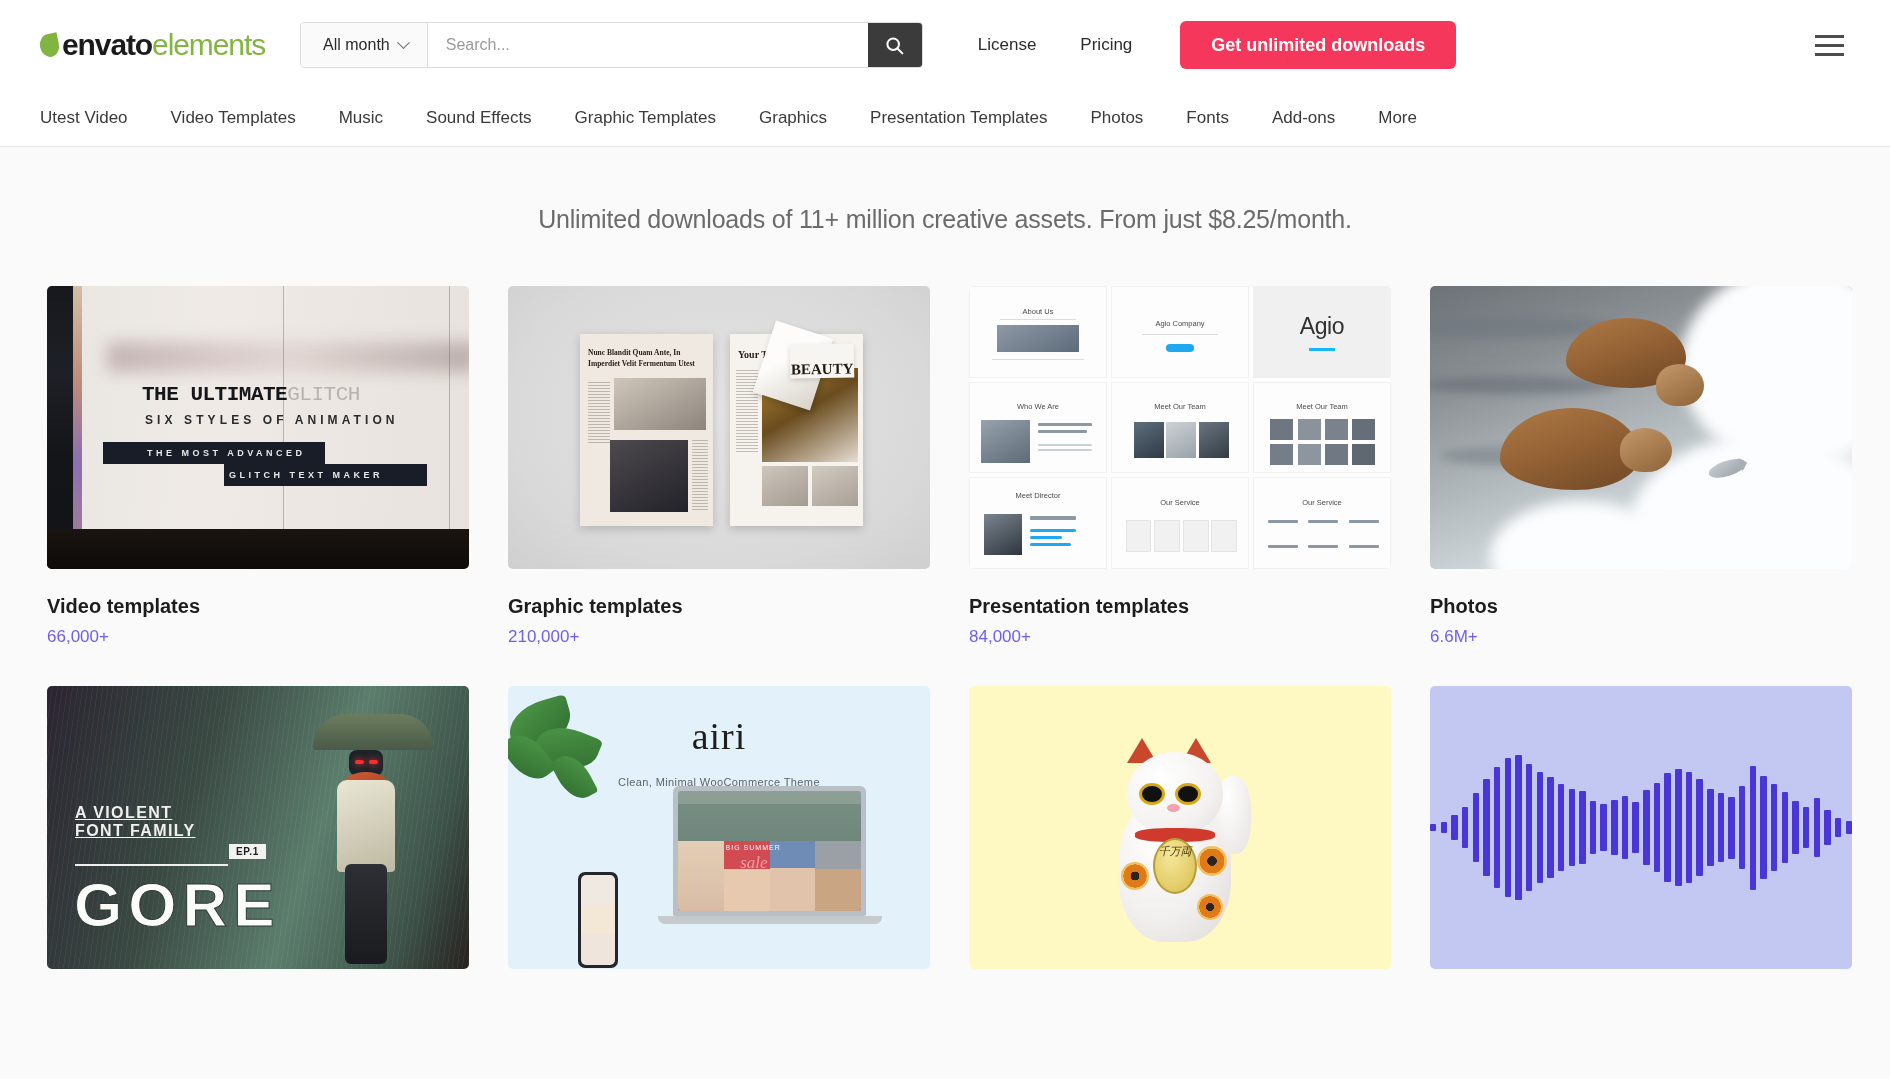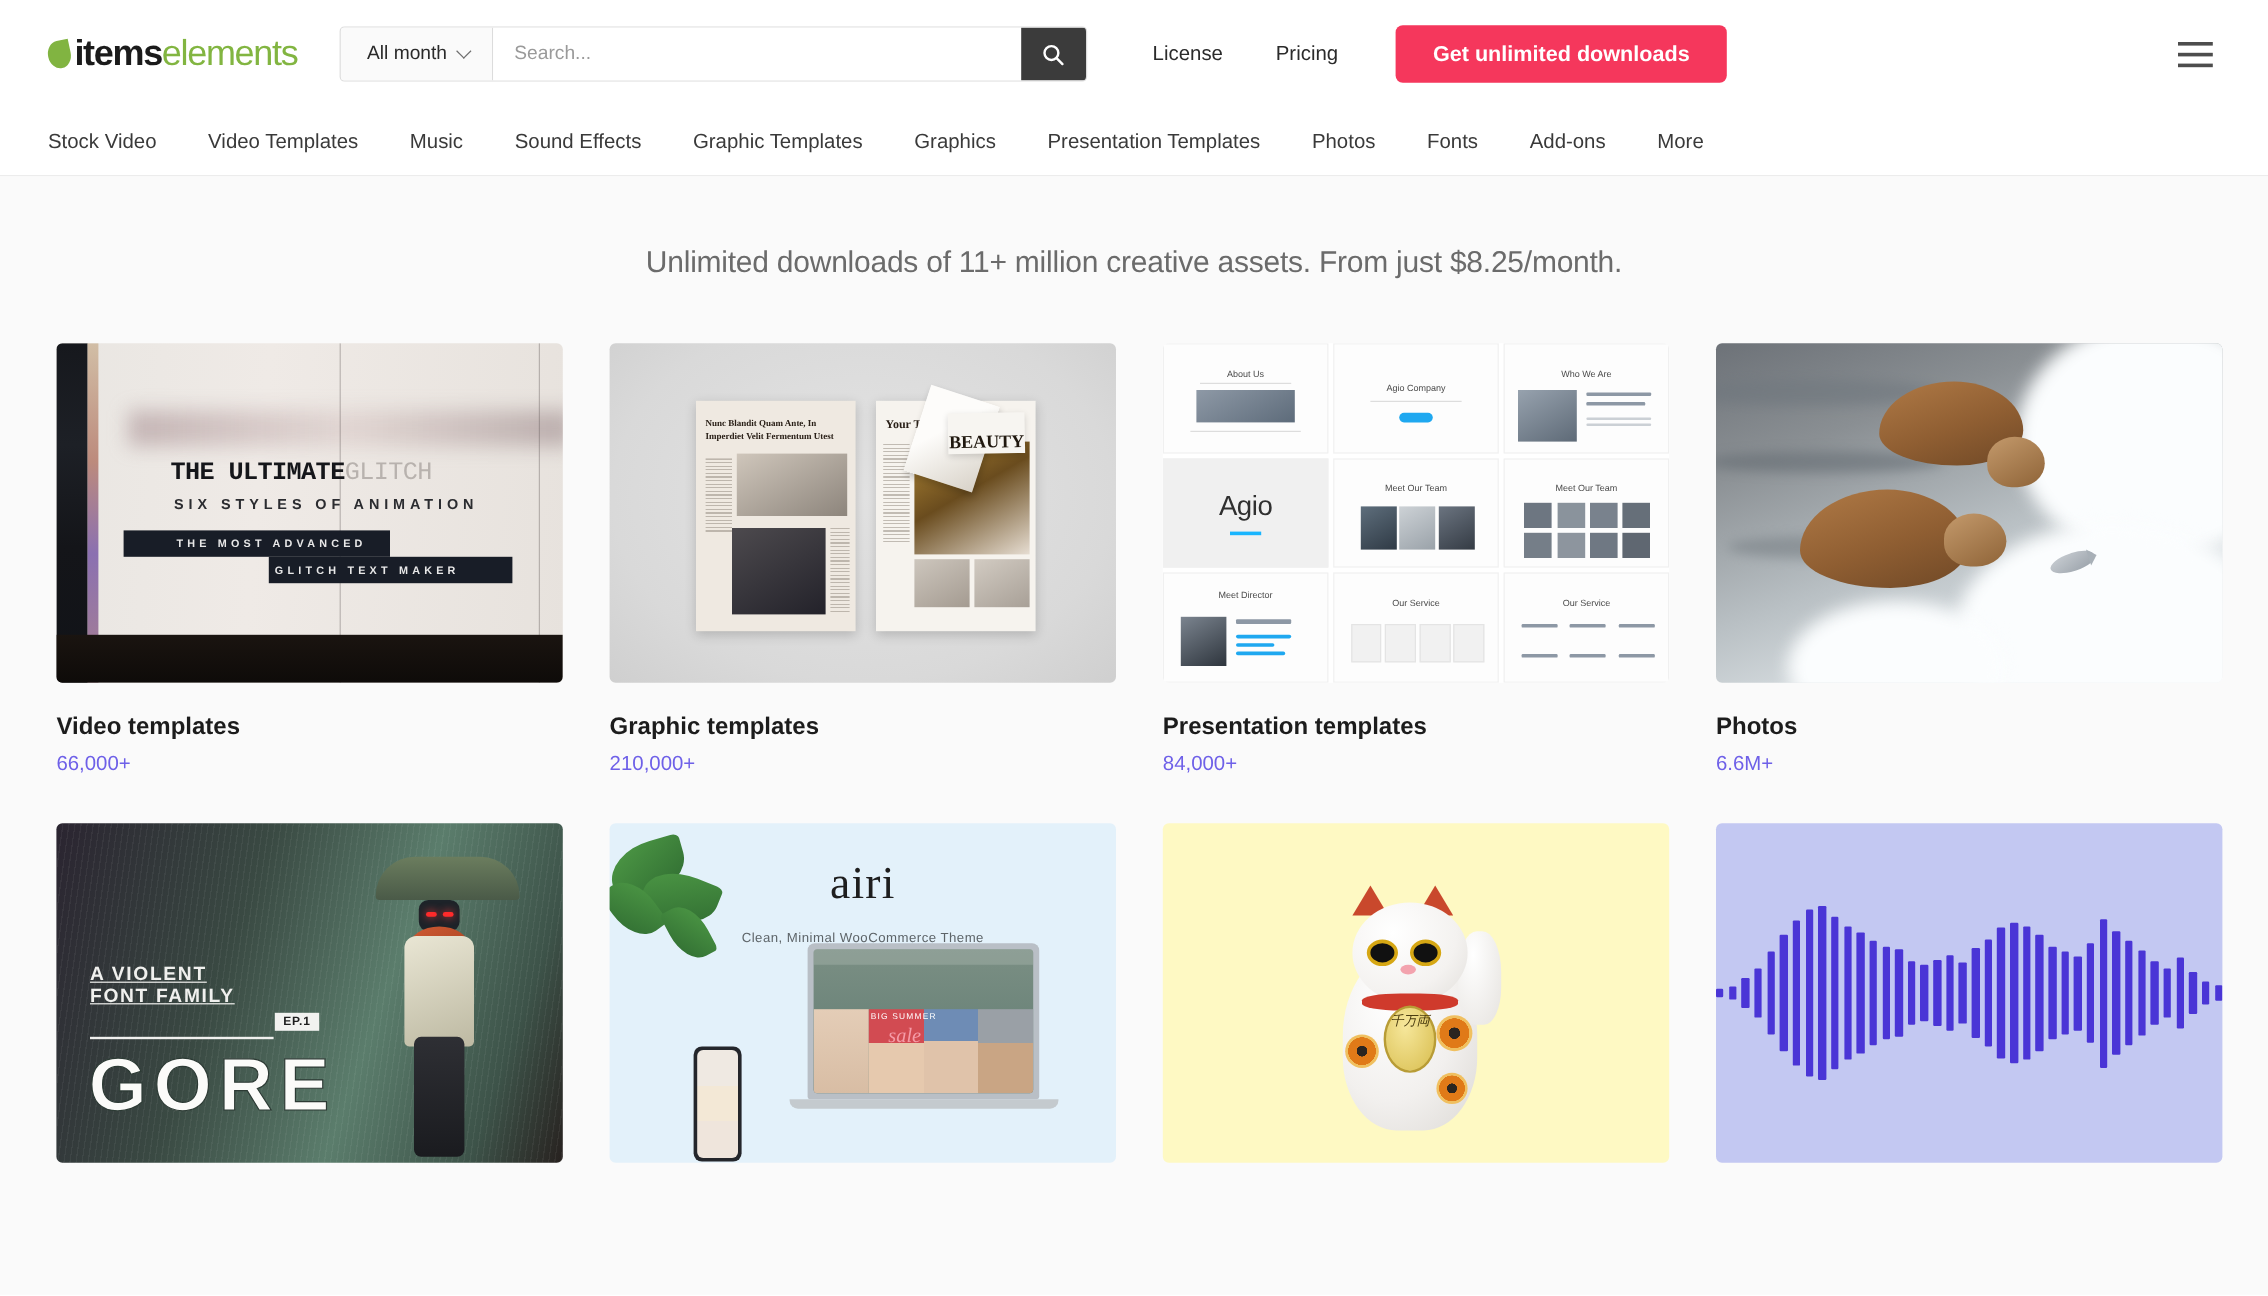--- a/index.html
+++ b/index.html
@@ -344,21 +344,21 @@
 <body>
 
 <div class="progress-track">
   <div class="progress-fill" id="progress-fill" style="width: 36%;"></div>
 </div>
 
 <div class="header">
 
   <div class="logo">
     <div class="logo-leaf"></div>
-    <span class="logo-envato">items</span>
+    <span class="logo-envato">envato</span>
     <span class="logo-elements">elements</span>
   </div>
 
   <div class="searchbar">
     <div class="allitems">
       <span>All month</span>
       <span class="chev"></span>
     </div>
     <input class="search-input" type="text" placeholder="Search..." style="">
     <button class="search-btn">
@@ -377,21 +377,21 @@
   <button class="cta">Get unlimited downloads</button>
 
   <div class="burger">
     <span></span>
     <span></span>
     <span></span>
   </div>
 </div>
 
 <div class="subnav">
-  <a>Stock Video</a>
+  <a>Utest Video</a>
   <a>Video Templates</a>
   <a>Music</a>
   <a>Sound Effects</a>
   <a>Graphic Templates</a>
   <a>Graphics</a>
   <a>Presentation Templates</a>
   <a>Photos</a>
   <a>Fonts</a>
   <a>Add-ons</a>
   <a>More</a>
@@ -451,34 +451,34 @@
           <div class="sl-title">About Us</div>
           <div class="sl-line" style="top:36%"></div>
           <div class="sl-img" style="left:20%;top:42%;width:60%;height:30%;background:linear-gradient(150deg,#8e99a6,#5d6b7a)"></div>
           <div class="sl-line" style="top:80%;left:16%;right:16%"></div>
         </div>
         <div class="slide">
           <div class="sl-title" style="top:36%">Agio Company</div>
           <div class="sl-line" style="top:52%"></div>
           <div class="pill" style="left:40%;top:64%;width:20%;height:8%"></div>
         </div>
+        <div class="slide hi">
+          <div class="agio">
+            <b>Agio</b>
+            <i></i>
+          </div>
+        </div>
+
         <div class="slide">
           <div class="sl-title">Who We Are</div>
           <div class="sl-img" style="left:8%;top:42%;width:36%;height:48%;background:linear-gradient(150deg,#97a2ae,#5e6a77)"></div>
           <div class="sl-dot" style="left:50%;top:45%;width:40%;height:3px"></div>
           <div class="sl-dot" style="left:50%;top:53%;width:36%;height:3px"></div>
           <div class="sl-dot" style="left:50%;top:68%;width:40%;height:2px;opacity:.45"></div>
           <div class="sl-dot" style="left:50%;top:74%;width:40%;height:2px;opacity:.45"></div>
-        </div>
-
-        <div class="slide hi">
-          <div class="agio">
-            <b>Agio</b>
-            <i></i>
-          </div>
         </div>
         <div class="slide">
           <div class="sl-title">Meet Our Team</div>
           <div class="sl-img" style="left:16%;top:44%;width:22%;height:40%;background:linear-gradient(150deg,#5e6e7c,#2f3a45)"></div>
           <div class="sl-img" style="left:40%;top:44%;width:22%;height:40%;background:linear-gradient(150deg,#cdd2d6,#9aa2a9)"></div>
           <div class="sl-img" style="left:64%;top:44%;width:22%;height:40%;background:linear-gradient(150deg,#6b7480,#343b44)"></div>
         </div>
         <div class="slide">
           <div class="sl-title">Meet Our Team</div>
           <div class="sl-img" style="left:12%;top:40%;width:17%;height:24%;background:#6d7681"></div>

